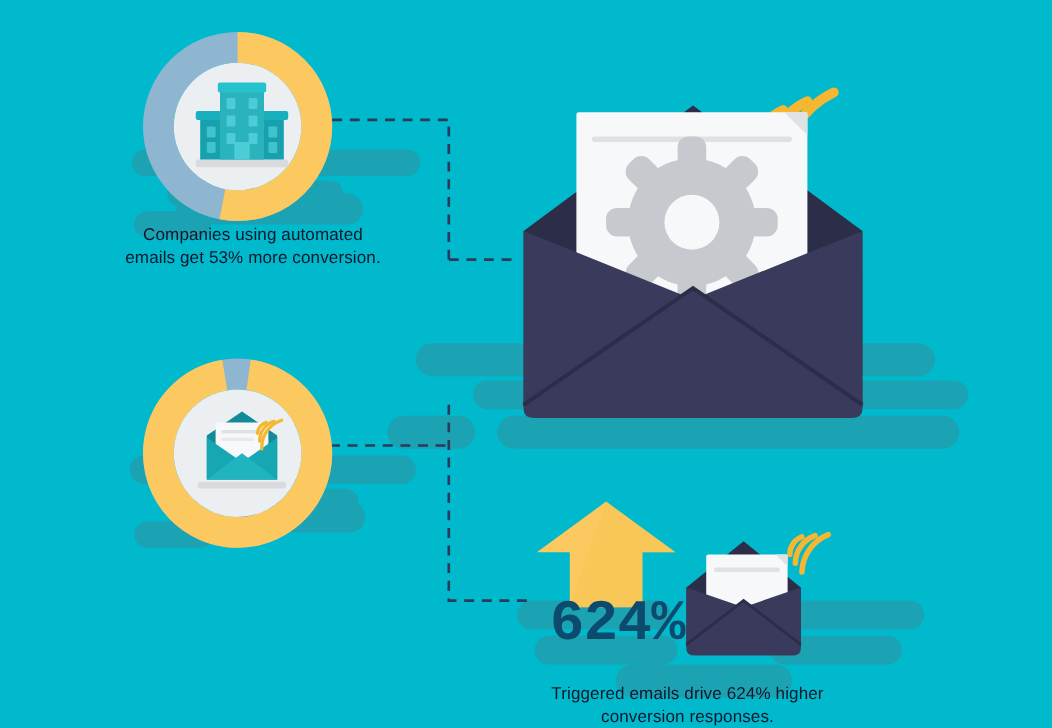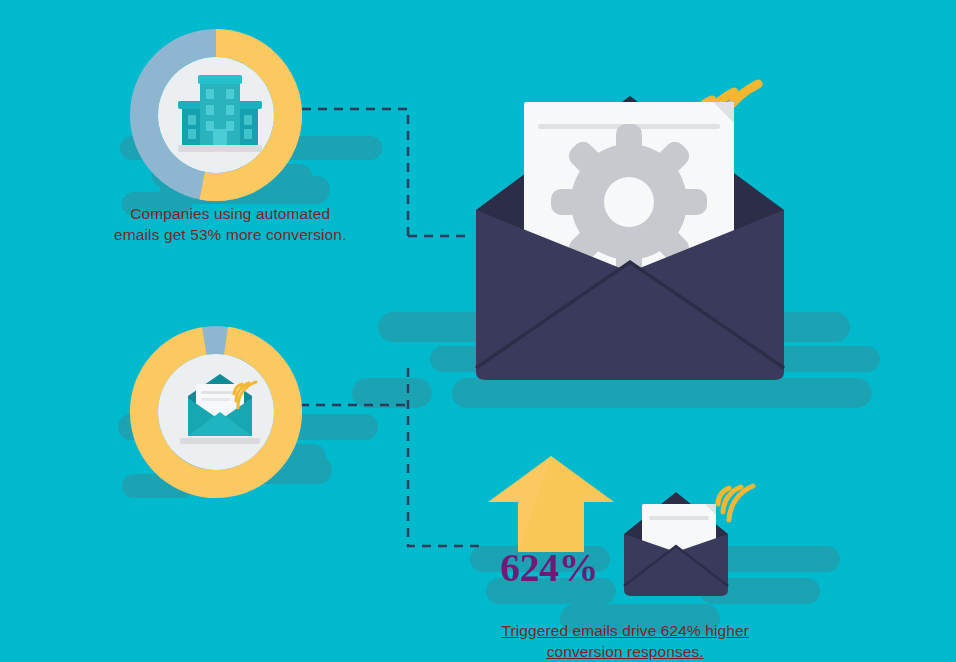--- a/index.html
+++ b/index.html
@@ -26,21 +26,21 @@
     left: 0;
     top: 0;
     width: 956px;
     height: 662px;
   }
   .abs { position: absolute; }
 
   
   .caption {
     position: absolute;
-    color: #7f1d1d;
+    color: #0f172a;
     font-family: "Liberation Sans", sans-serif;
     font-size: 15.5px;
     line-height: 21px;
     text-align: center;
     letter-spacing: 0.1px;
     white-space: pre-line;
   }
   #caption-companies {
     left: 60px;
     top: 203px;
@@ -48,32 +48,31 @@
   }
   #caption-openrates {
     left: 50px;
     top: 492px;
     width: 360px;
   }
   #caption-triggered {
     left: 465px;
     top: 620px;
     width: 320px;
-    text-decoration: underline;
   }
 
   
   #big-percent {
     position: absolute;
     left: 500px;
     top: 546px;
     width: 140px;
-    color: #701a75;
-    font-family: Liberation Serif, serif;
-    font-size: 40px;
+    color: #0c4a6e;
+    font-family: Liberation Mono, monospace;
+    font-size: 52px;
     font-weight: bold;
     letter-spacing: -0.5px;
     line-height: 44px;
     text-align: left;
   }
 </style>
 </head>
 <body>
 
 <div id="stage">

